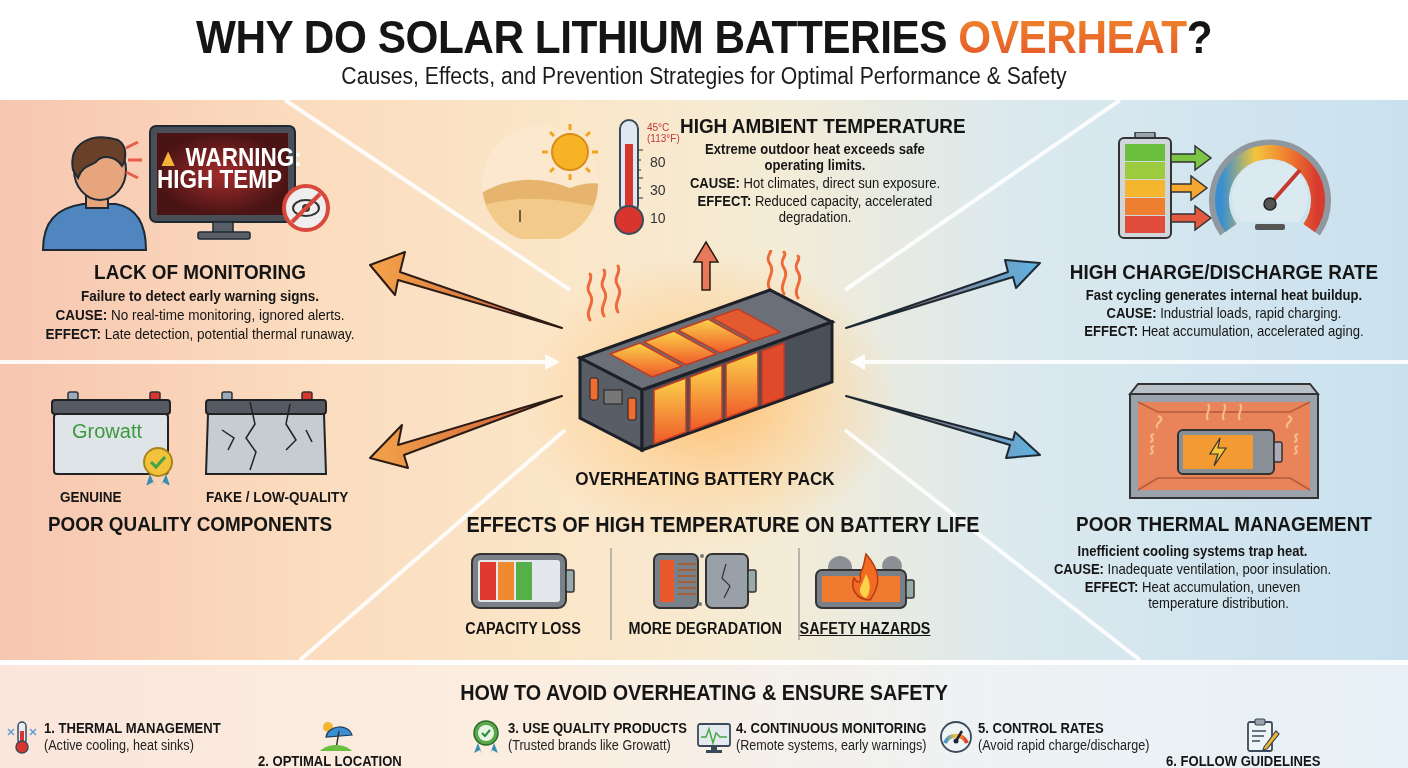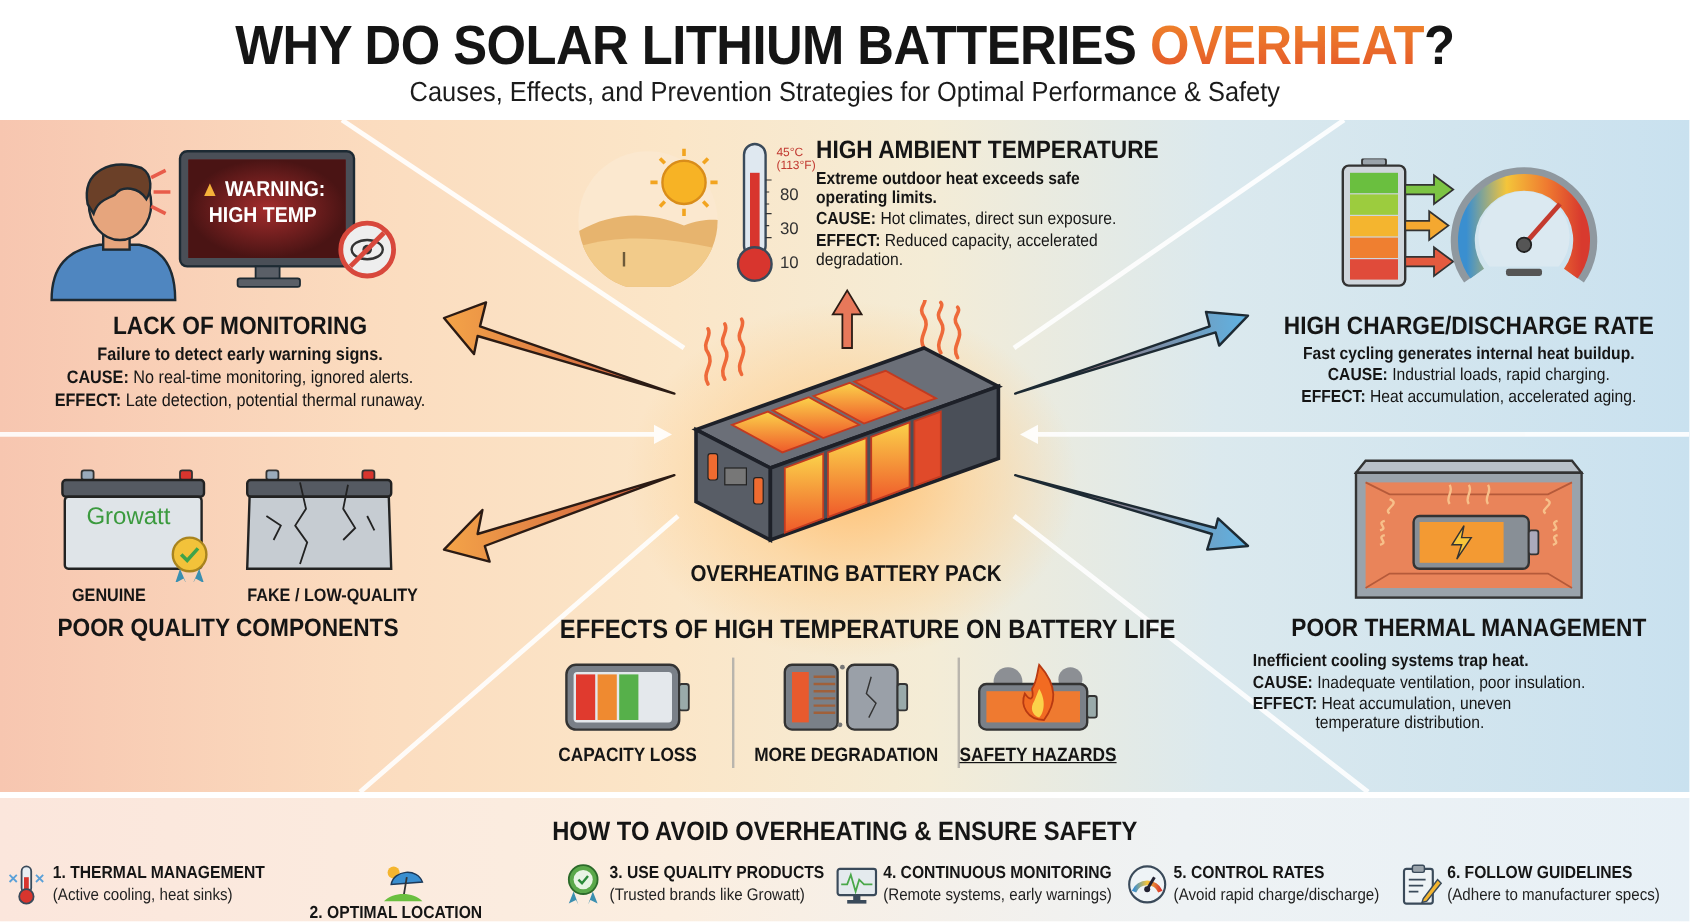--- a/index.html
+++ b/index.html
@@ -54,21 +54,21 @@
       font-size: 15px; font-weight: 700; white-space: nowrap;
       transform: scaleX(0.9); transform-origin: center;
       margin-top: 3px;
     }
     .block .line {
       font-size: 15px; white-space: nowrap;
       transform: scaleX(0.9); transform-origin: center;
       margin-top: 2px;
     }
     .block .line b { font-weight: 700; }
-    .left-align { text-align: left; }
+    .left-align { text-align: center; }
     .left-align .h, .left-align .sub, .left-align .line { transform-origin: left center; }
 
     .effects-title {
       position: absolute; left: 440px; top: 412px; width: 530px; text-align: center;
       font-size: 22px; font-weight: 700; white-space: nowrap;
       transform: scaleX(0.9);
     }
     .pack-label {
       position: absolute; left: 440px; top: 368px; width: 530px; text-align: center;
       font-size: 19px; font-weight: 700; white-space: nowrap; transform: scaleX(0.9);
@@ -161,21 +161,21 @@
         </radialGradient>
     </defs>
     <rect x="175" y="100" width="20" height="12" fill="#5a5f67" stroke="#1d2a33" stroke-width="1.5"></rect>
     <rect x="160" y="110" width="52" height="7" rx="2" fill="#5a5f67" stroke="#1d2a33" stroke-width="1.5"></rect>
 
     <circle cx="268" cy="86" r="22" fill="#eeeeee" stroke="#d8483c" stroke-width="4"></circle>
     <ellipse cx="268" cy="86" rx="13" ry="8" fill="none" stroke="#333" stroke-width="2"></ellipse>
     <circle cx="268" cy="86" r="4" fill="#333"></circle>
     <line x1="254" y1="100" x2="282" y2="72" stroke="#d8483c" stroke-width="4"></line>
   </svg>
-  <div style="position:absolute;left:150px;top:46px;width:138px;text-align:center;color:#fff;font-weight:700;font-size:18px;line-height:22px;">
+  <div style="position:absolute;left:150px;top:46px;width:138px;text-align:center;color:#fff;font-weight:700;font-size:25px;line-height:22px;">
     <div style="white-space:nowrap;transform:scaleX(0.9);"><span style="color:#f6b23a;">▲</span> <span>WARNING:</span></div>
     <div style="white-space:nowrap;transform:scaleX(0.9);">HIGH TEMP</div>
   </div>
 
   <div class="block" style="left:0;top:160px;width:400px;">
     <div class="h">LACK OF MONITORING</div>
     <div class="sub">Failure to detect early warning signs.</div>
     <div class="line"><b>CAUSE:</b><span> No real-time monitoring, ignored alerts.</span></div>
     <div class="line"><b>EFFECT:</b><span> Late detection, potential thermal runaway.</span></div>
   </div>
@@ -500,21 +500,21 @@
         </defs>
       <line x1="18" y1="22" x2="24" y2="12" stroke="#223" stroke-width="2.5"></line>
       <circle cx="18" cy="22" r="2.5" fill="#223"></circle>
     </svg>
     <div class="txt">
         <div class="t1">5. CONTROL RATES</div>
         <div class="t2">(Avoid rapid charge/discharge)</div>
       </div>
   </div>
 
-  <div class="tip" style="left:1166px;">
+  <div class="tip" style="left:1166px;flex-direction:column;">
     <svg class="ic" viewBox="0 0 36 36">
       <rect x="4" y="5" width="24" height="29" rx="2" fill="#eef3f6" stroke="#3a4a5a" stroke-width="1.8"></rect>
       <rect x="11" y="2" width="10" height="6" rx="1.5" fill="#9aa3ab" stroke="#3a4a5a" stroke-width="1.2"></rect>
       <g stroke="#3a4a5a" stroke-width="1.5">
           <line x1="8" y1="14" x2="22" y2="14"></line>
           <line x1="8" y1="19" x2="20" y2="19"></line>
           <line x1="8" y1="24" x2="16" y2="24"></line>
         </g>
       <path d="M20,30 L32,14 L35,17 L23,32 L19,33 Z" fill="#f4b52f" stroke="#3a4a5a" stroke-width="1.2"></path>
     </svg>

